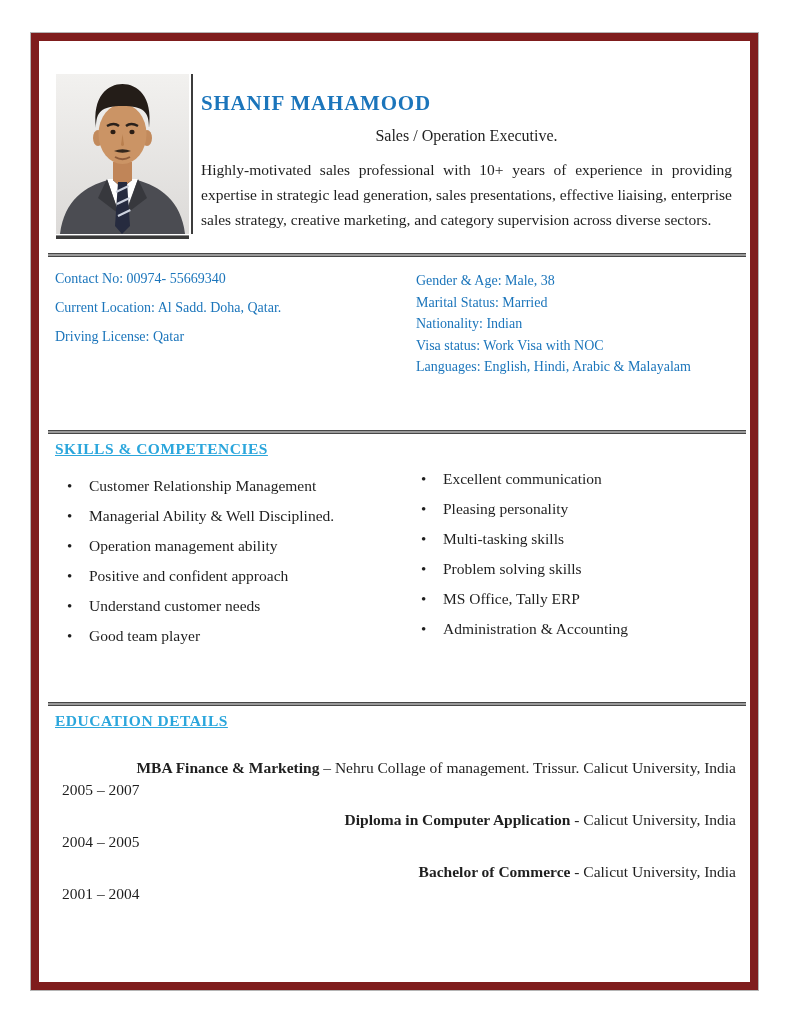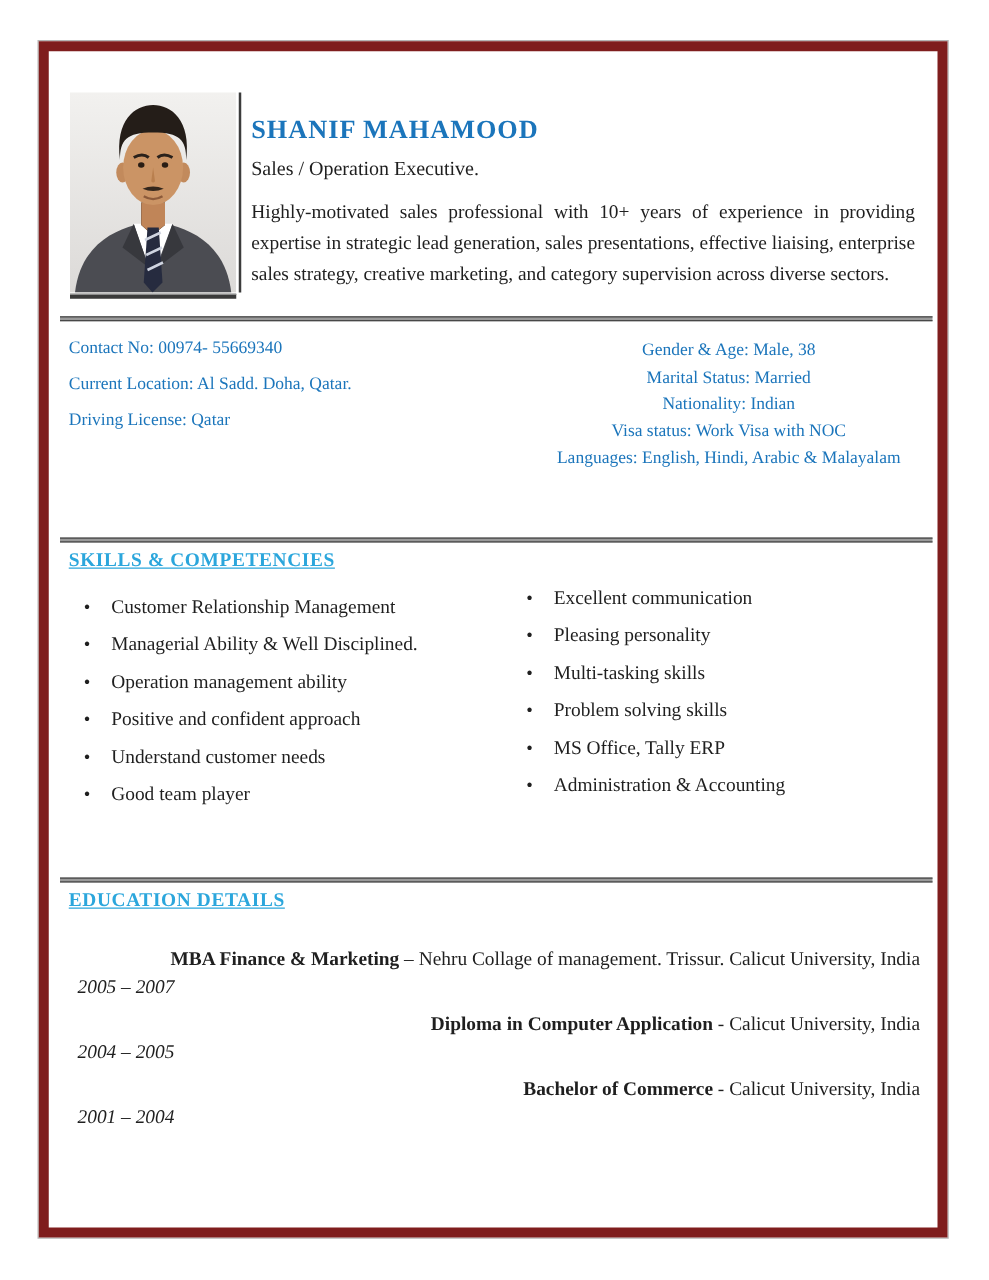--- a/index.html
+++ b/index.html
@@ -50,20 +50,21 @@
     font-size: 21px;
     line-height: 26px;
     font-weight: bold;
     letter-spacing: 0.8px;
     color: var(--primary-blue, #1b75bb);
   }
   .job-title {
     margin: 10px 0 12px 0;
     font-size: 16px;
     line-height: 19px;
+    text-align: center;
   }
   .summary {
     margin: 11px 0 0 0;
     font-size: 15.5px;
     line-height: 25px;
     text-align: justify;
   }
   
   .rule {
     height: 4px;
@@ -79,21 +80,21 @@
   
   .contact {
     display: flex;
     padding: 13px 0 0 16px;
     font-size: 14px;
     color: var(--primary-blue, #1b75bb);
   }
   .contact-left { width: 343px; flex: none; }
   .contact-left .line { line-height: 17px; margin-bottom: 12px; }
   .contact-right { flex: 1; padding-left: 18px; }
-  .contact-right .line { line-height: 21.5px; text-align: center; }
+  .contact-right .line { line-height: 21.5px; }
   .contact .underline { text-decoration: underline; }
   
   .section-heading {
     margin: 6px 0 0 16px;
     font-size: 15.5px;
     line-height: 18px;
     font-weight: bold;
     letter-spacing: 0.5px;
     text-decoration: underline;
     color: var(--heading-blue, #2ba6dc);
@@ -119,21 +120,21 @@
   .skill-item .bullet-cell::before { content: "•"; font-size: 15px; }
   .skills-right .skill-item .bullet-cell { margin-left: 0; }
   
   .education-entries {
     margin: 27px 14px 0 16px;
     font-size: 15.5px;
   }
   .edu-entry { margin-bottom: 8px; }
   .edu-line { margin: 0; line-height: 22px; text-align: right; }
   .edu-line b { font-weight: bold; }
-  .edu-years { margin: 0; line-height: 22px; padding-left: 7px; font-style: italic; }
+  .edu-years { margin: 0; line-height: 22px; padding-left: 7px; }
 </style>
 </head>
 <body>
 
 <div class="frame">
 
   <div class="header">
     <div class="photo-col">
       <svg class="photo" viewBox="0 0 133 160" aria-hidden="true">
         <rect width="133" height="160" fill="#ebe9e7"></rect>

